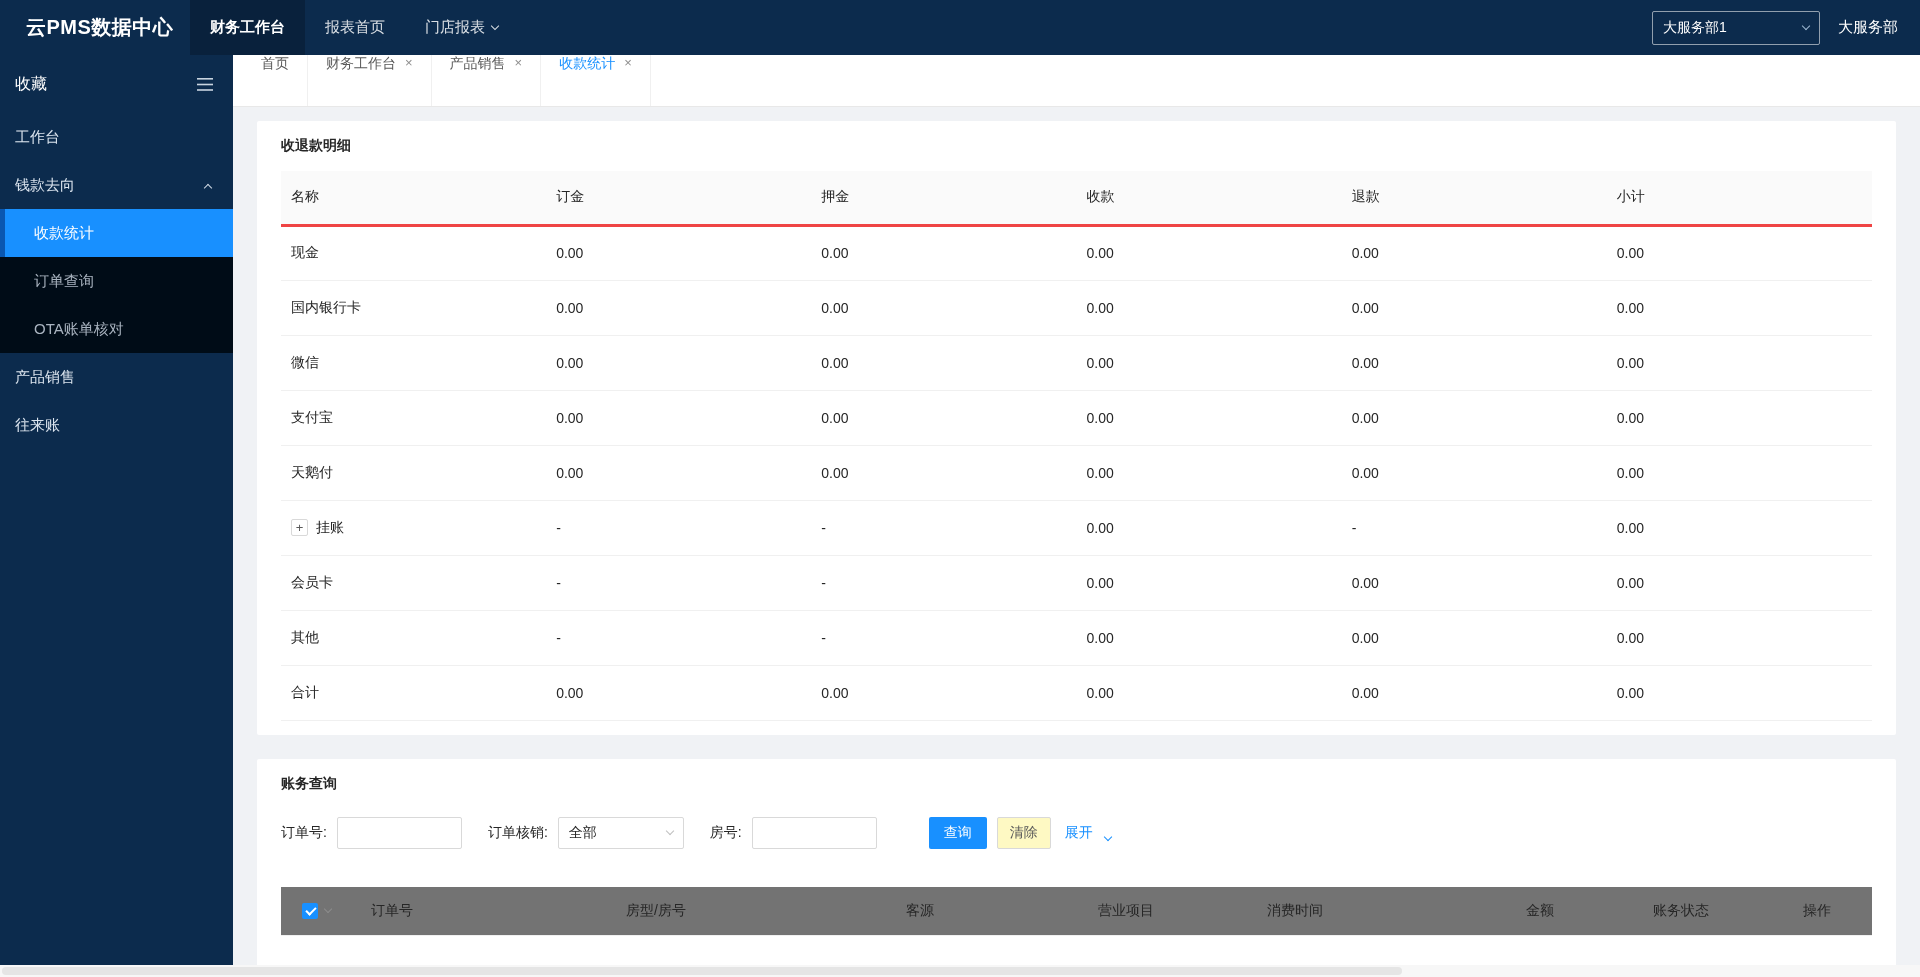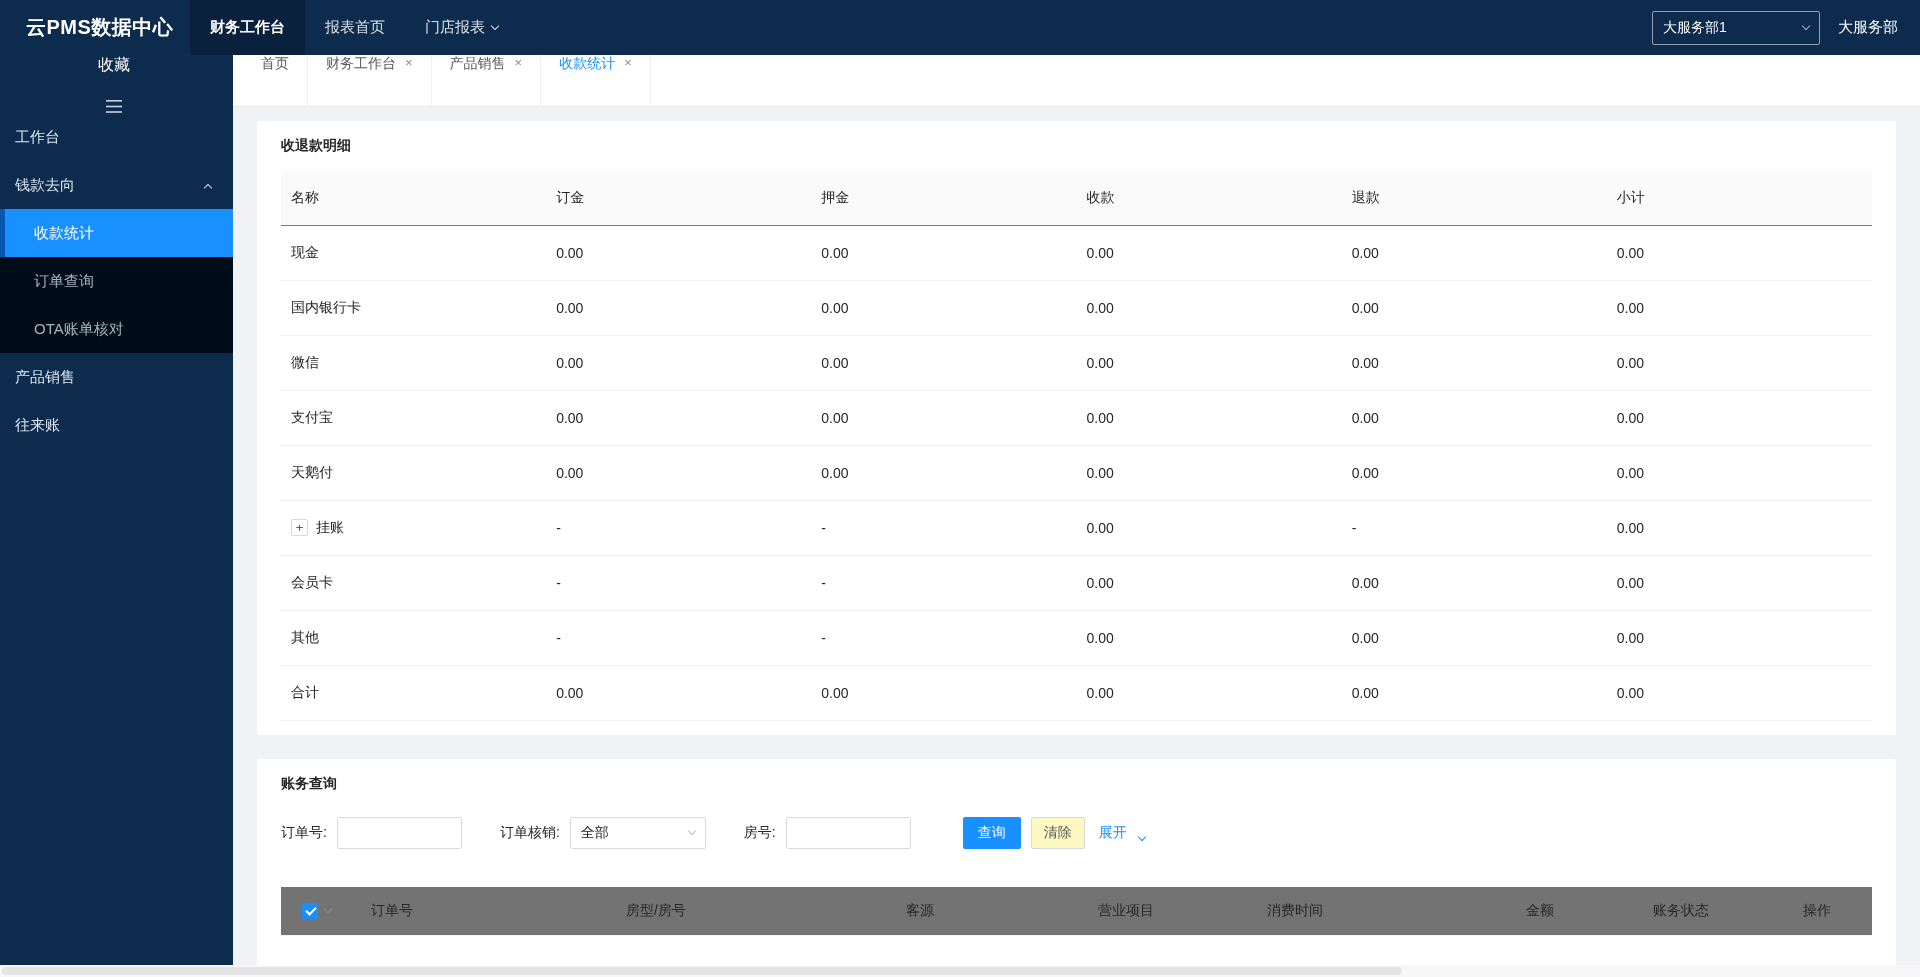--- a/index.html
+++ b/index.html
@@ -26,21 +26,21 @@
   .chev { display:inline-block; width:8px; height:8px;
     border-right:1.5px solid currentColor; border-bottom:1.5px solid currentColor;
     transform:rotate(45deg); position:relative; top:-2px; }
   .chev.up { transform:rotate(-135deg); top:2px; }
   .chev.sm { width:6px; height:6px; border-width:1px; }
 
   
   .sidebar { position:fixed; left:0; top:55px; width:233px; bottom:12px;
     background:#0c2b4d; z-index:10; }
   .sb-header { height:58px; display:flex; align-items:center; justify-content:space-between;
-    padding:0 20px 0 15px; color:#fff; font-size:16px;flex-direction:column; }
+    padding:0 20px 0 15px; color:#fff; font-size:16px; }
   .fold-icon { cursor:pointer; display:flex; align-items:center; }
   .sb-item { height:48px; line-height:48px; padding-left:15px; color:#dbe4ee;
     font-size:15px; position:relative; cursor:pointer; }
   .sb-item .chev { position:absolute; right:22px; top:24px; color:#cfd9e4; }
   .sb-sub { background:#000c17; }
   .sb-sub-item { height:48px; line-height:48px; padding-left:34px; color:#a9b4c0;
     font-size:15px; position:relative; cursor:pointer; }
   .sb-sub-item.active { background:#1890ff; color:#fff; }
   .sb-sub-item.active::before { content:""; position:absolute; left:0; top:0; bottom:0;
     width:5px; background:#0a57b0; }
@@ -56,36 +56,36 @@
   .tab-close { color:#8c8c8c; font-size:13px; cursor:pointer; }
   .content { padding:14px 24px 0; height:calc(100% - 52px); overflow:hidden; }
 
   .card { background:#fff; border-radius:2px; padding:16px 24px 14px; }
   .card + .card { margin-top:24px; }
   .card-title { font-size:14px; color:#262626; font-weight:600; }
 
   
   .refund-table { width:100%; border-collapse:collapse; table-layout:fixed; margin-top:16px; }
   .refund-table th { background:#fafafa; height:54px; font-weight:normal; text-align:left;
-    padding-left:10px; font-size:14px; color:#262626; border-bottom:1px solid #ef4444; }
+    padding-left:10px; font-size:14px; color:#262626; border-bottom:3px solid #ef4444; }
   .refund-table td { height:55px; border-bottom:1px solid #f0f0f0; padding-left:10px;
     font-size:14px; color:#262626; }
   .link-cell { color:#1890ff; cursor:pointer; }
   .expand-box { display:inline-block; width:17px; height:17px; border:1px solid #d9d9d9;
     border-radius:2px; background:#fff; color:#595959; font-size:13px; line-height:15px;
     text-align:center; margin-right:8px; vertical-align:middle; cursor:pointer; }
 
   
   .card-query { min-height:420px; }
   .query-form { display:flex; align-items:center; margin-top:24px; font-size:14px; color:#262626; }
   .query-form label { margin-right:10px; white-space:nowrap; }
-  .gap { margin-left:38px; }
+  .gap { margin-left:26px; }
   .q-input { width:125px; height:32px; border:1px solid #d9d9d9; border-radius:2px;
     padding:0 8px; font-size:14px; color:#262626; outline:none; background:#fff; }
-  .q-select { width:136px; height:32px; border:1px solid #d9d9d9; border-radius:2px;
+  .q-select { width:126px; height:32px; border:1px solid #d9d9d9; border-radius:2px;
     display:flex; align-items:center; justify-content:space-between; padding:0 10px;
     color:#262626; background:#fff; cursor:pointer; }
   .q-select .chev { color:#bfbfbf; }
   .btn-primary { margin-left:52px; height:32px; padding:0 15px; background:#1890ff;
     color:#fff; border:none; border-radius:2px; font-size:14px; cursor:pointer; }
   .btn-default { margin-left:10px; height:32px; padding:0 12px; background:#fef9c3;
     color:#595959; border:1px solid #d9d9d9; border-radius:2px; font-size:14px; cursor:pointer; }
   .expand-link { margin-left:14px; color:#1890ff; font-size:14px; display:inline-flex;
     align-items:flex-end; gap:12px; cursor:pointer; text-decoration:none; }
 

